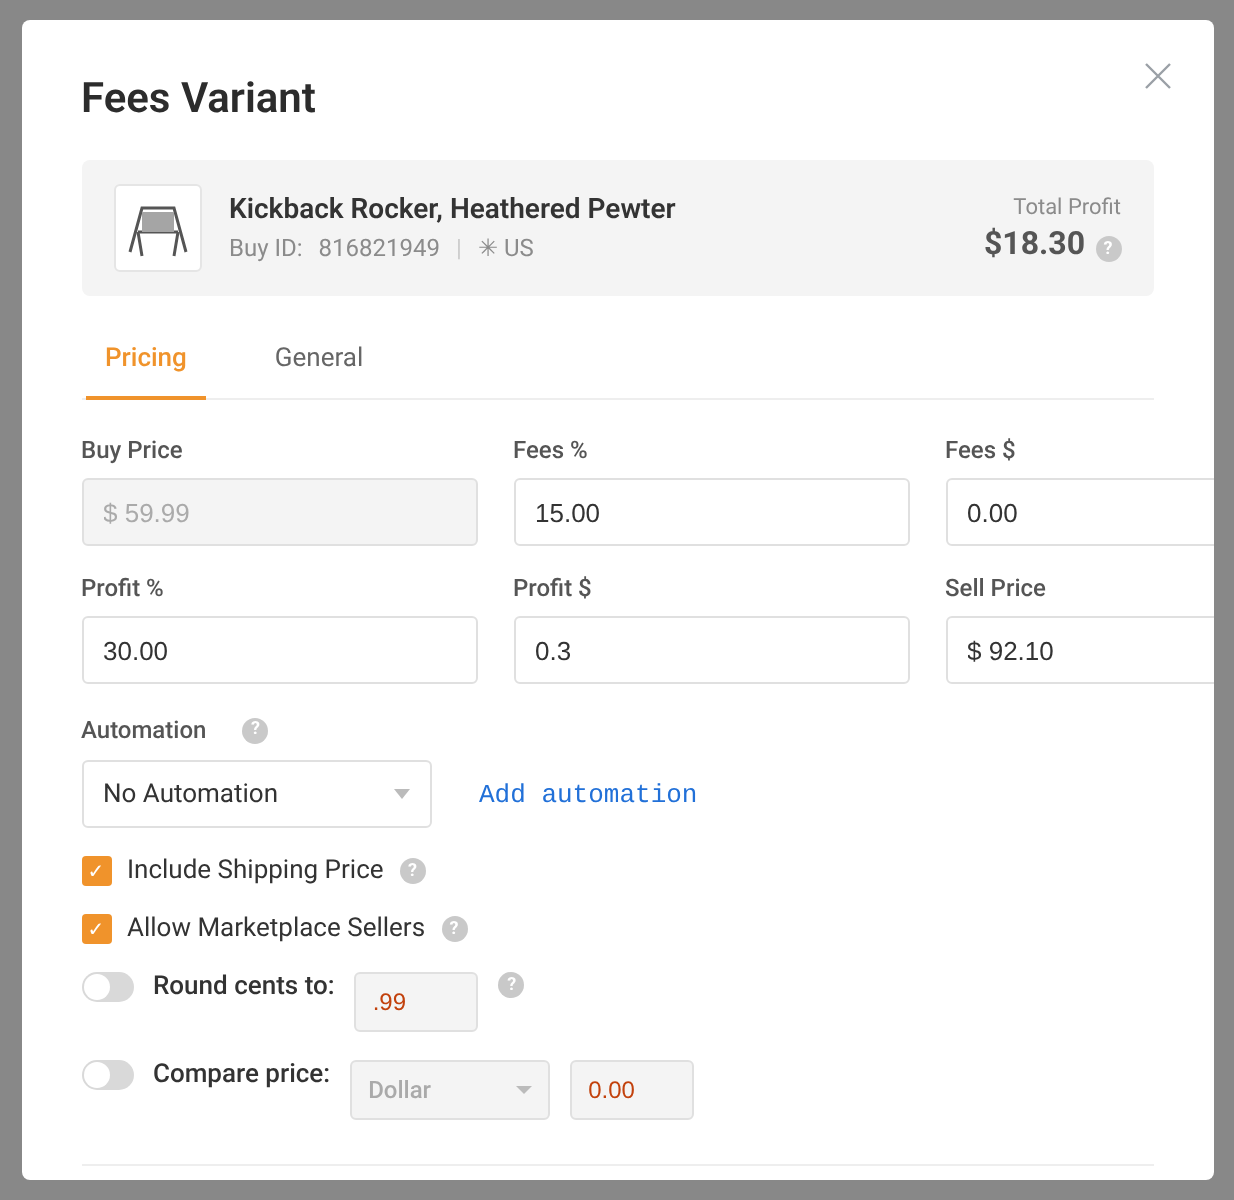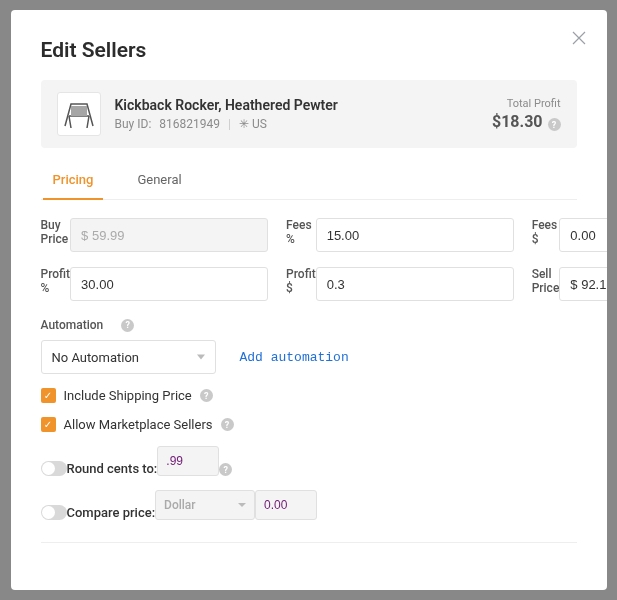--- a/index.html
+++ b/index.html
@@ -136,21 +136,21 @@
       background: #f0932b;
     }
     .form-grid {
       display: grid;
       grid-template-columns: 1fr 1fr 1fr;
       gap: 14px 18px;
       margin-top: 18px;
     }
     .form-field {
       display: flex;
-      flex-direction: row;
+      flex-direction: column;
     }
     .field-label {
       font-size: 12px;
       color: #555;
       font-weight: 500;
       margin-bottom: 7px;
     }
     .field-input {
       height: 34px;
       border: 1px solid #e0e0e0;
@@ -230,22 +230,22 @@
       display: flex;
       align-items: center;
       justify-content: center;
       color: #fff;
       font-size: 10px;
       cursor: pointer;
     }
     .toggle-row {
       margin-top: 14px;
       display: flex;
-      align-items: flex-end;
-      gap: 0;
+      align-items: flex-start;
+      gap: 10px;
       font-size: 13px;
       color: #333;
       font-weight: 500;
     }
     .toggle {
       width: 26px;
       height: 15px;
       background: #d9d9d9;
       border-radius: 8px;
       position: relative;
@@ -262,21 +262,21 @@
       left: 1px;
     }
     .mini-input {
       height: 30px;
       width: 62px;
       border: 1px solid #e0e0e0;
       border-radius: 3px;
       padding: 0 8px;
       font-size: 12px;
       background: #f4f4f4;
-      color: #701a75;
+      color: #c2410c;
     }
     .mini-select {
       height: 30px;
       width: 100px;
       border: 1px solid #e0e0e0;
       border-radius: 3px;
       padding: 0 22px 0 8px;
       font-size: 12px;
       background: #f4f4f4;
       color: #aaa;
@@ -315,21 +315,21 @@
 <body>
 
 <div class="modal">
 
   <div class="close-btn">
     <svg width="14" height="14" viewBox="0 0 14 14">
         <path d="M1 1 L13 13 M13 1 L1 13" stroke="currentColor" stroke-width="1.2" fill="none"></path>
       </svg>
   </div>
 
-  <h1 class="modal-title">Edit Sellers</h1>
+  <h1 class="modal-title">Fees Variant</h1>
 
   <div class="product-header">
     <div class="product-thumb">
       <svg viewBox="0 0 40 40">
         <path d="M6 32 L12 10 L28 10 L34 32" stroke="#555" stroke-width="1.5" fill="none"></path>
         <path d="M10 22 L30 22" stroke="#555" stroke-width="1.5"></path>
         <path d="M10 22 L12 34 M30 22 L28 34" stroke="#555" stroke-width="1.5"></path>
         <rect x="12" y="12" width="16" height="10" fill="#a5a5a5"></rect>
       </svg>
     </div>

